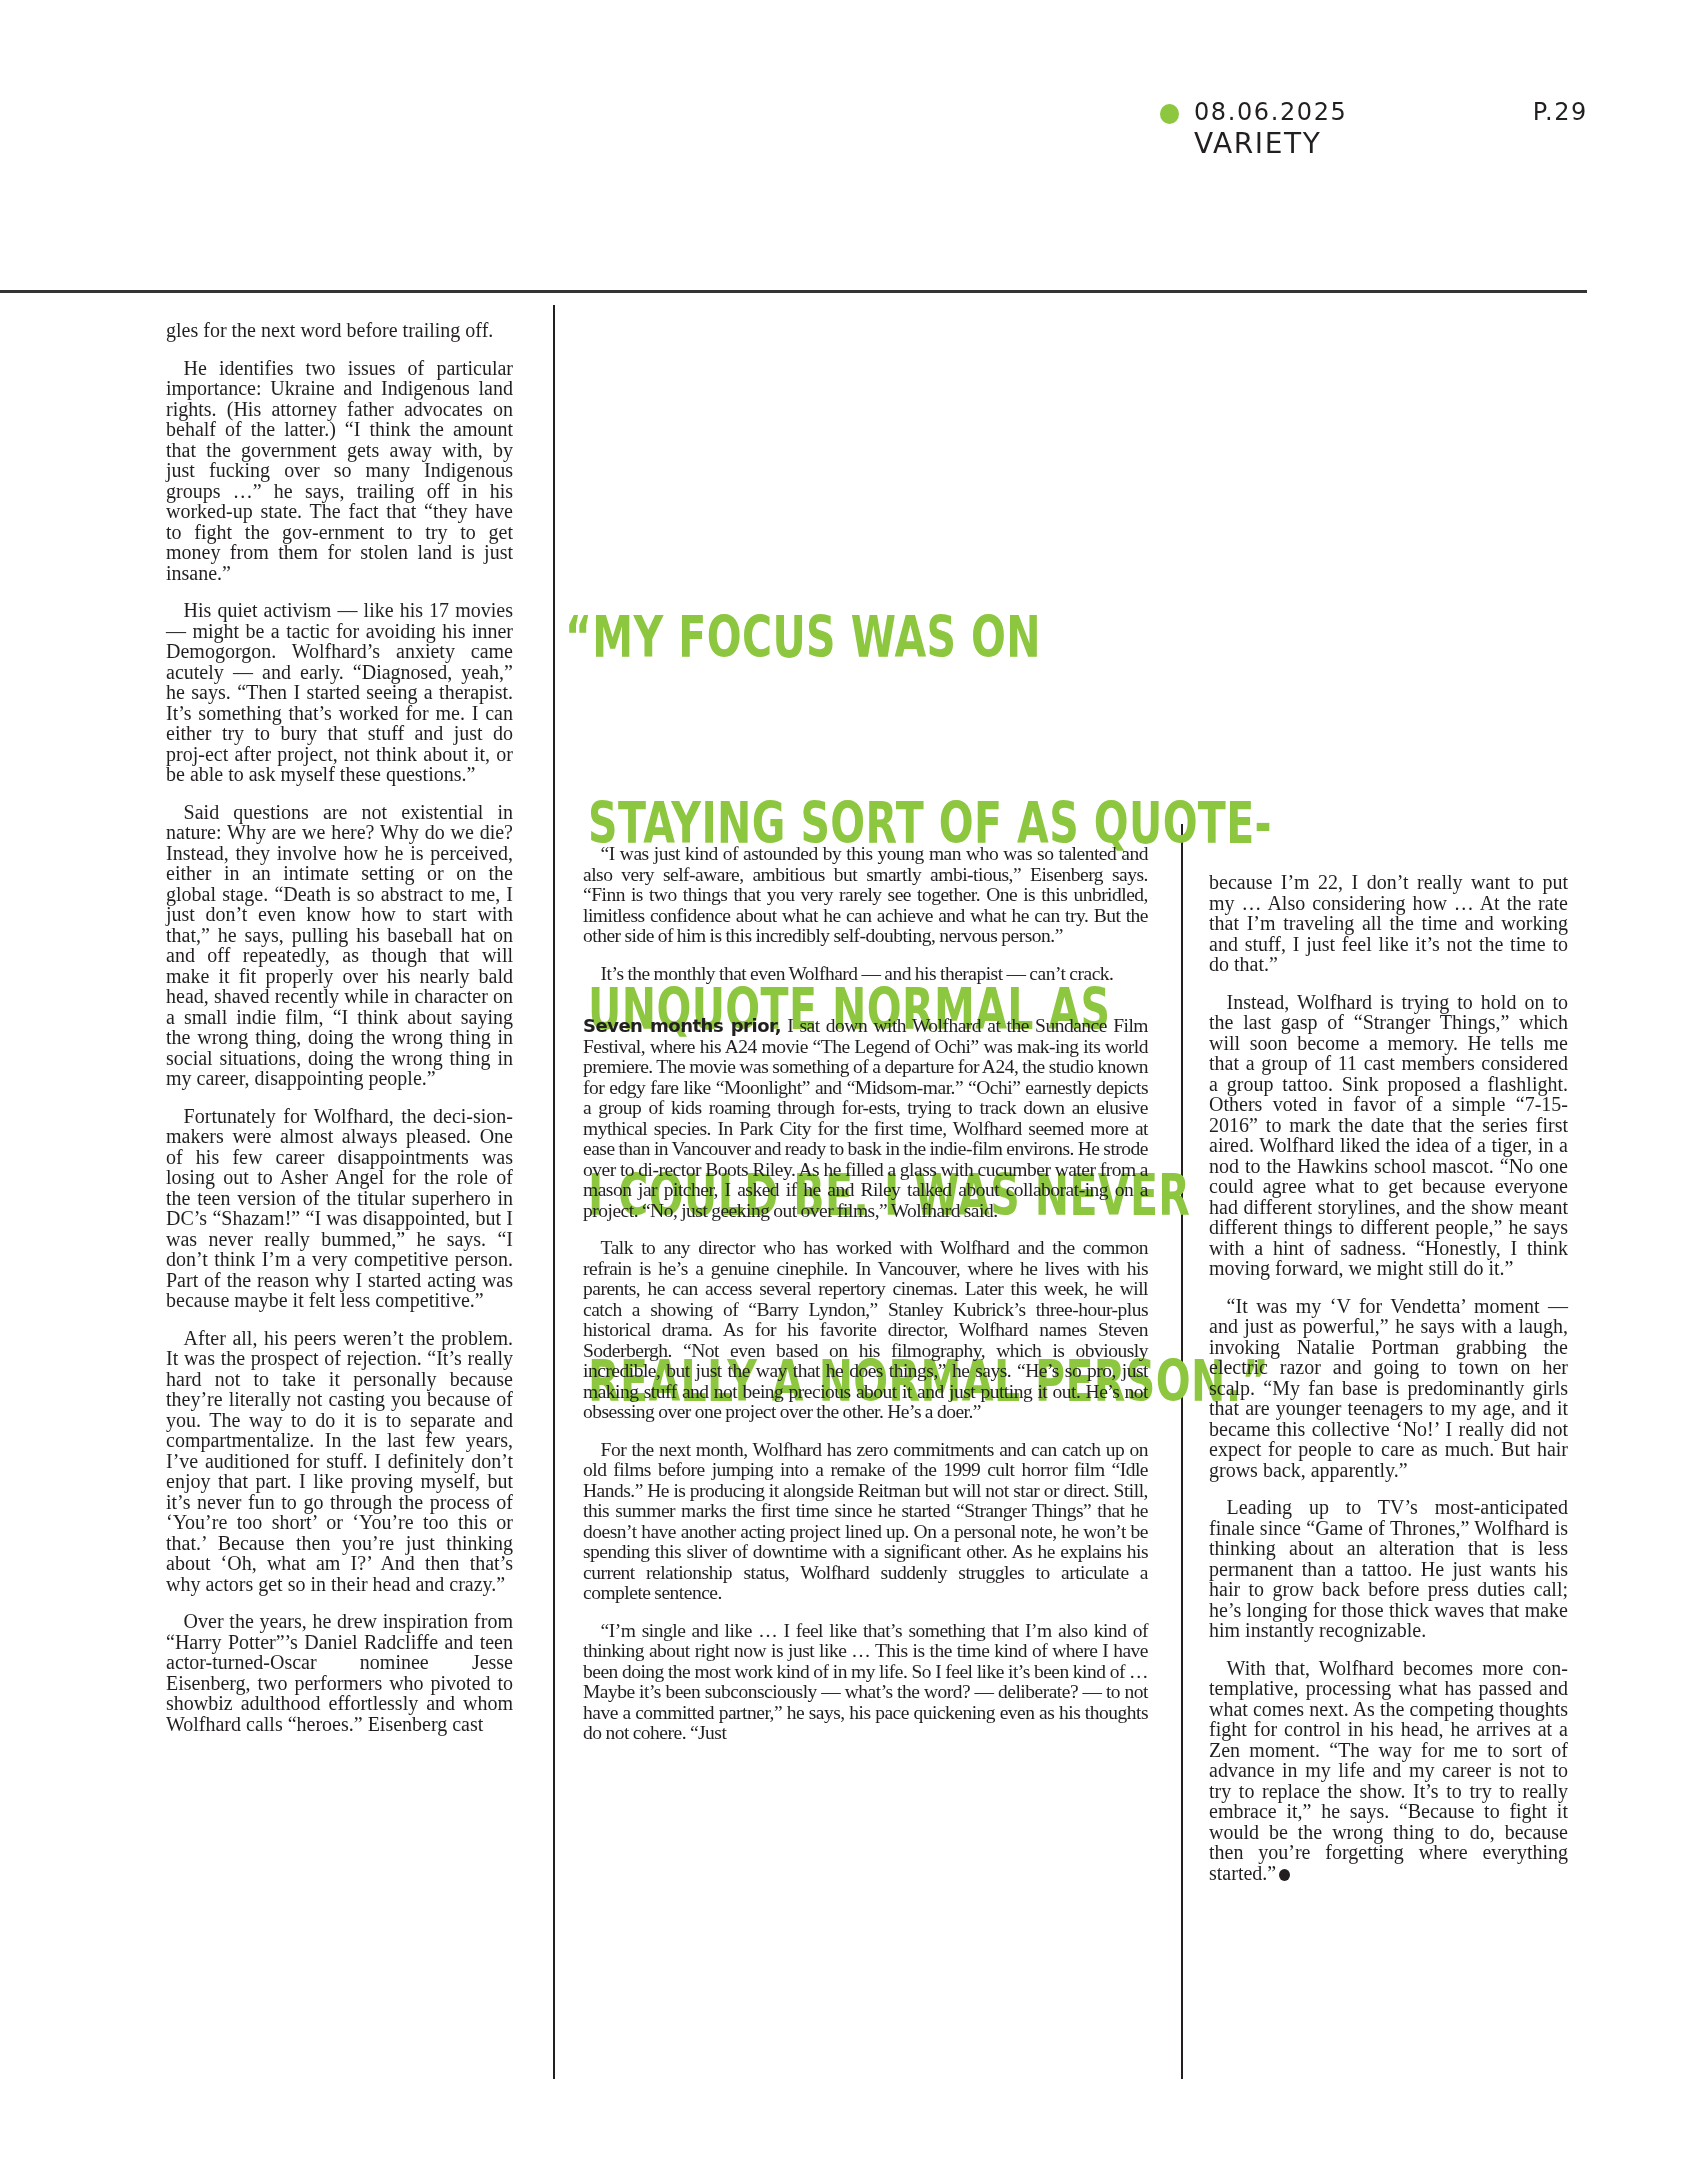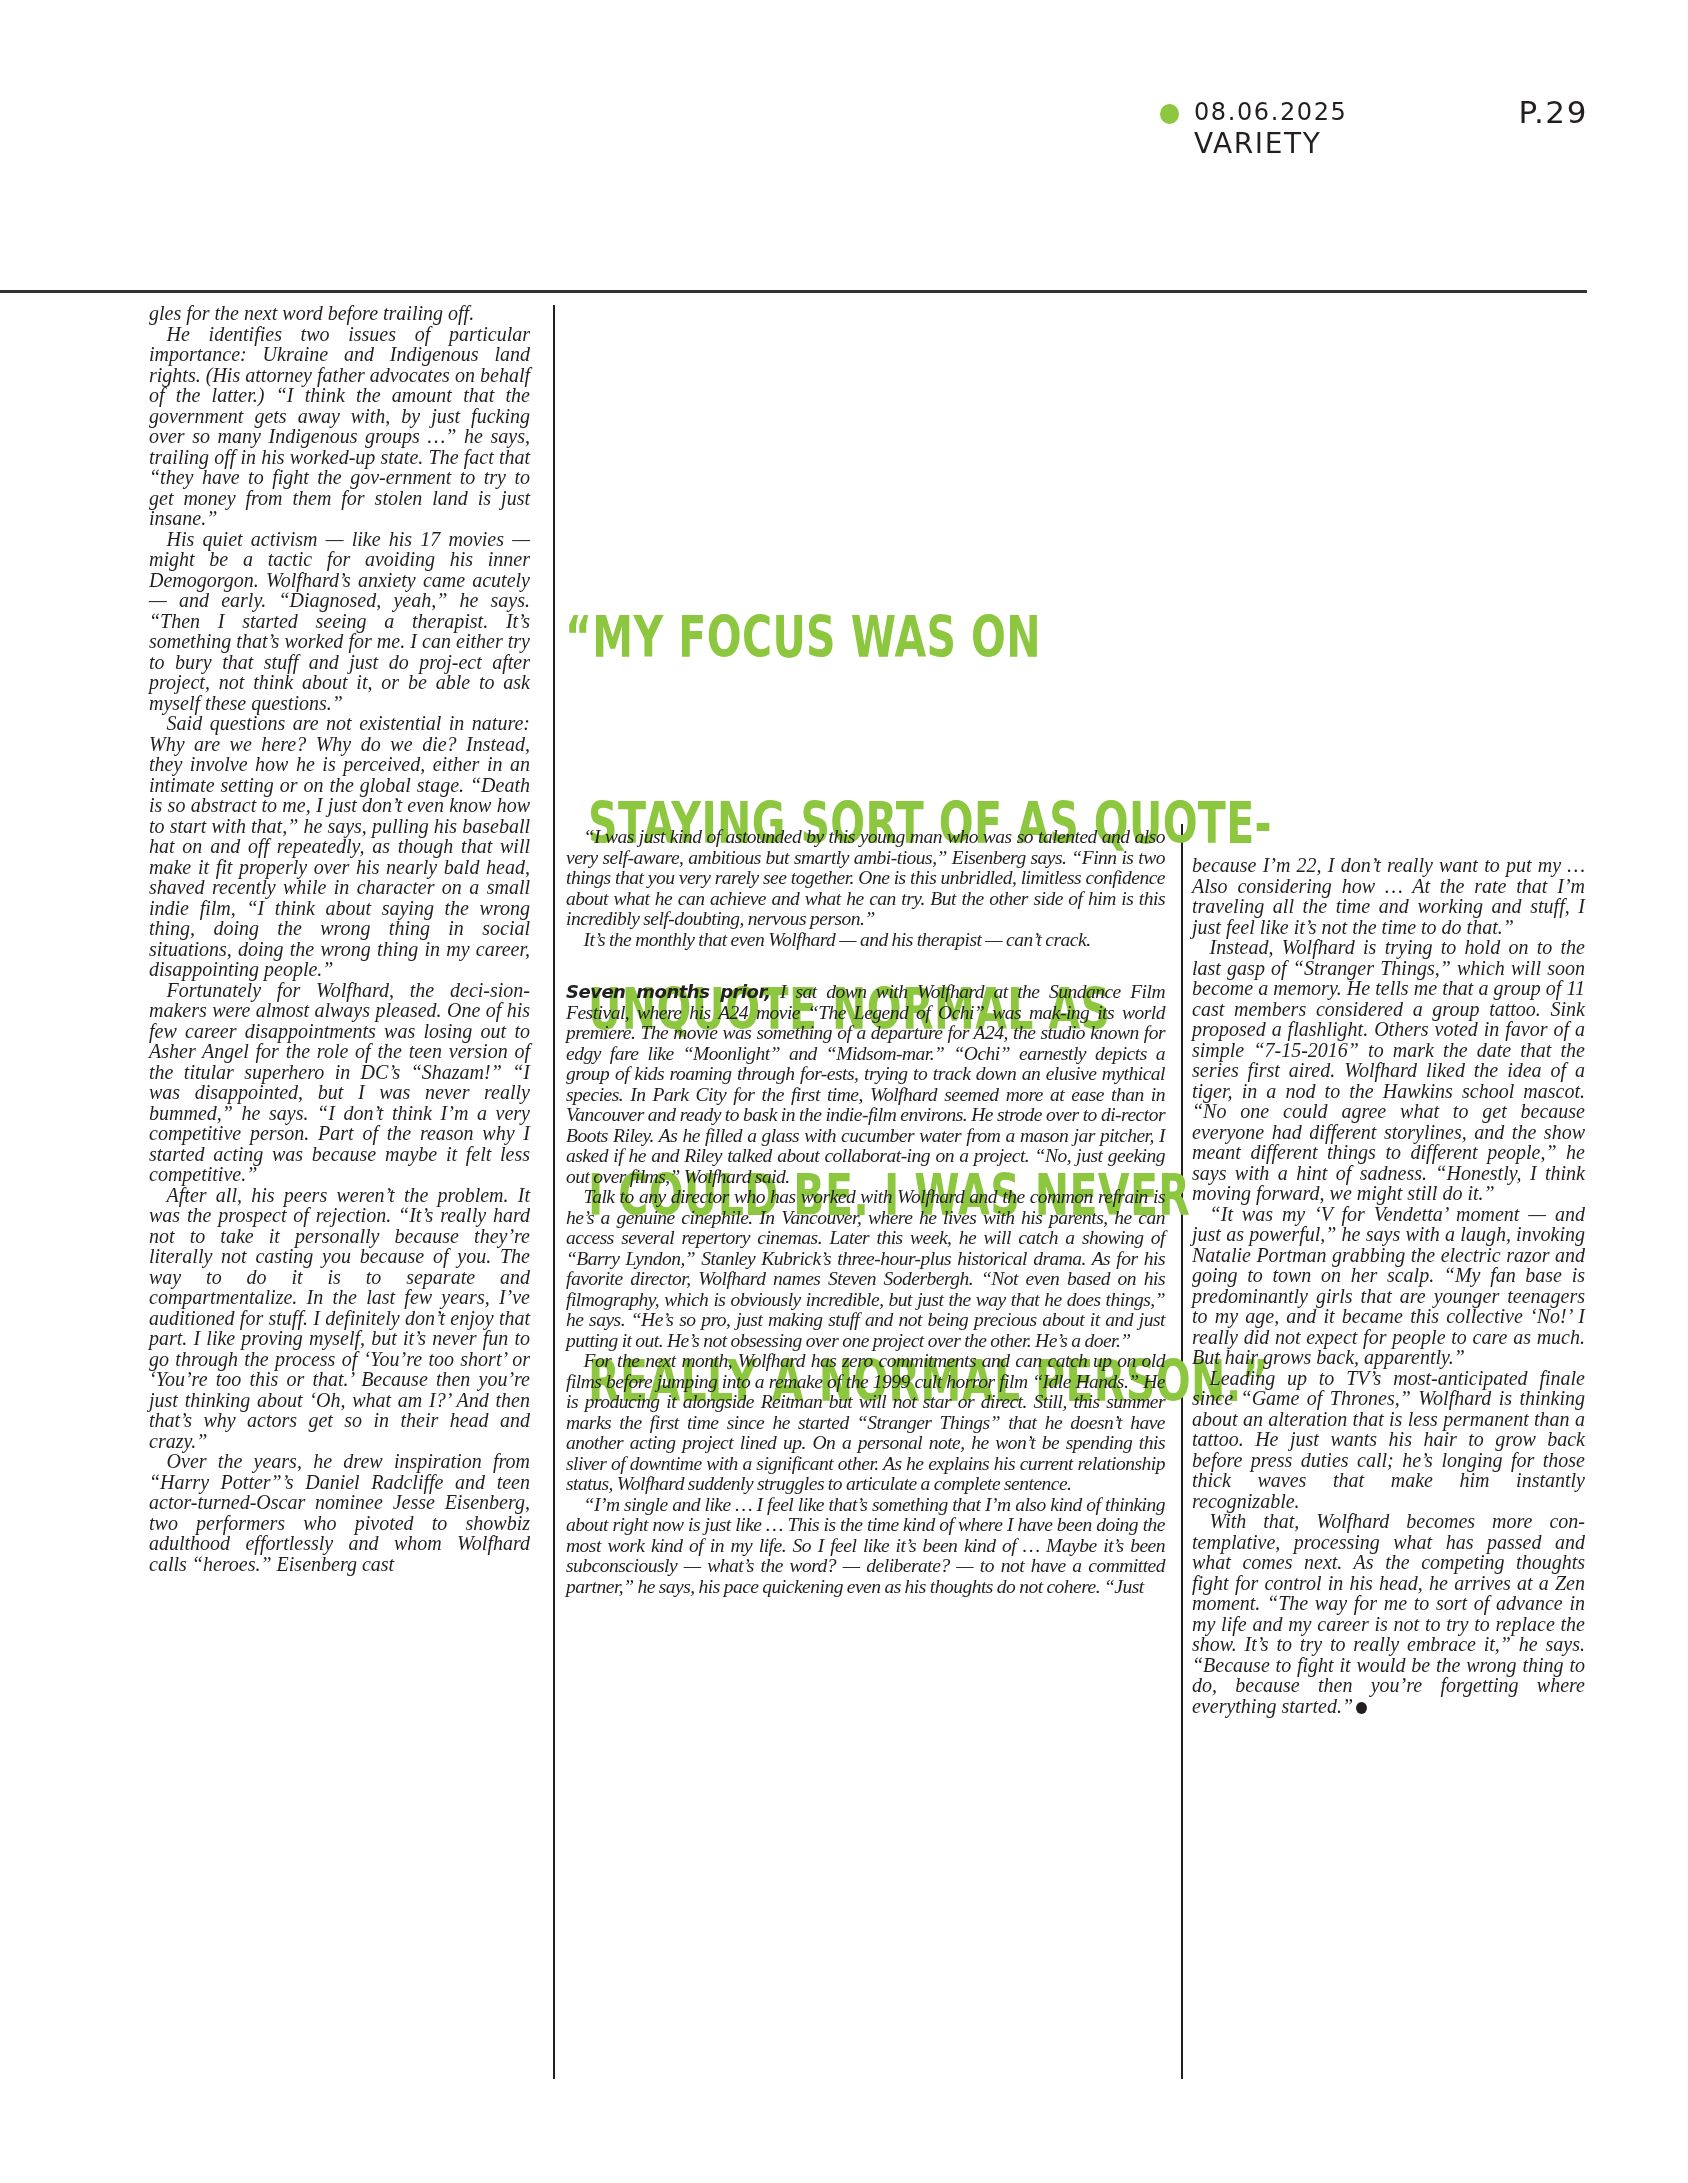--- a/index.html
+++ b/index.html
@@ -7,31 +7,31 @@
     width: 1689px; height: 2183px; position: relative; overflow: hidden;
     color: #231f20;
     font-family: "Liberation Serif", "DejaVu Serif", serif;
   }
   .folio { position: absolute; top: 98px; left: 1160px; width: 428px; height: 66px;
     font-family: "DejaVu Sans", sans-serif; color: #231f20; letter-spacing: 1.6px; text-decoration: underline; }
   .folio .dot { position: absolute; left: 0; top: 5.5px; width: 18.7px; height: 20px;
     border-radius: 50%; background: #8dc63f; }
   .folio .date { position: absolute; left: 34px; top: 0; font-size: 24px; line-height: 28.6px; }
   .folio .mag { position: absolute; left: 34px; top: 32px; font-size: 28px; line-height: 28.6px; }
-  .folio .page { position: absolute; right: 0; top: 0; font-size: 31px; line-height: 28.6px; }
+  .folio .page { position: absolute; right: 0; top: 0; font-size: 24px; line-height: 28.6px; }
 
   .top-rule { position: absolute; left: 0; top: 290px; width: 1587px; height: 2.7px; background: #333333; }
 
   .col-rule { position: absolute; width: 2.2px; background: #231f20; }
   .rule-a { left: 553px; top: 305px; height: 1774px; }
   .rule-b { left: 1181px; top: 824px; height: 1255px; }
 
   .col { position: absolute; font-size: 20px; line-height: 20.5px; text-align: justify;
     hyphens: manual; }
-  .col p { margin: 0; text-indent: 17.6px; font-style: italic; }
+  .col p { margin: 17px; text-indent: 17.6px; }
   .col p.noindent { text-indent: 0; }
   .col-left { left: 149px; top: 303px; width: 381px; }
   .col-mid { left: 566px; top: 827px; width: 599px; font-size: 19.5px; letter-spacing: -0.5px; word-spacing: -0.5px; }
   .col-right { left: 1192px; top: 855px; width: 393px; }
 
   .col-mid p.section-open { margin-top: 32px; text-indent: 0; }
   .lead-in { font-family: "DejaVu Sans", sans-serif; font-weight: bold; letter-spacing: -0.5px; font-size: 18px; }
 
   .end-mark { display: inline-block; width: 11px; height: 12px; border-radius: 50%;
     background: #231f20; vertical-align: -1.1px; margin-left: 3.3px; }

